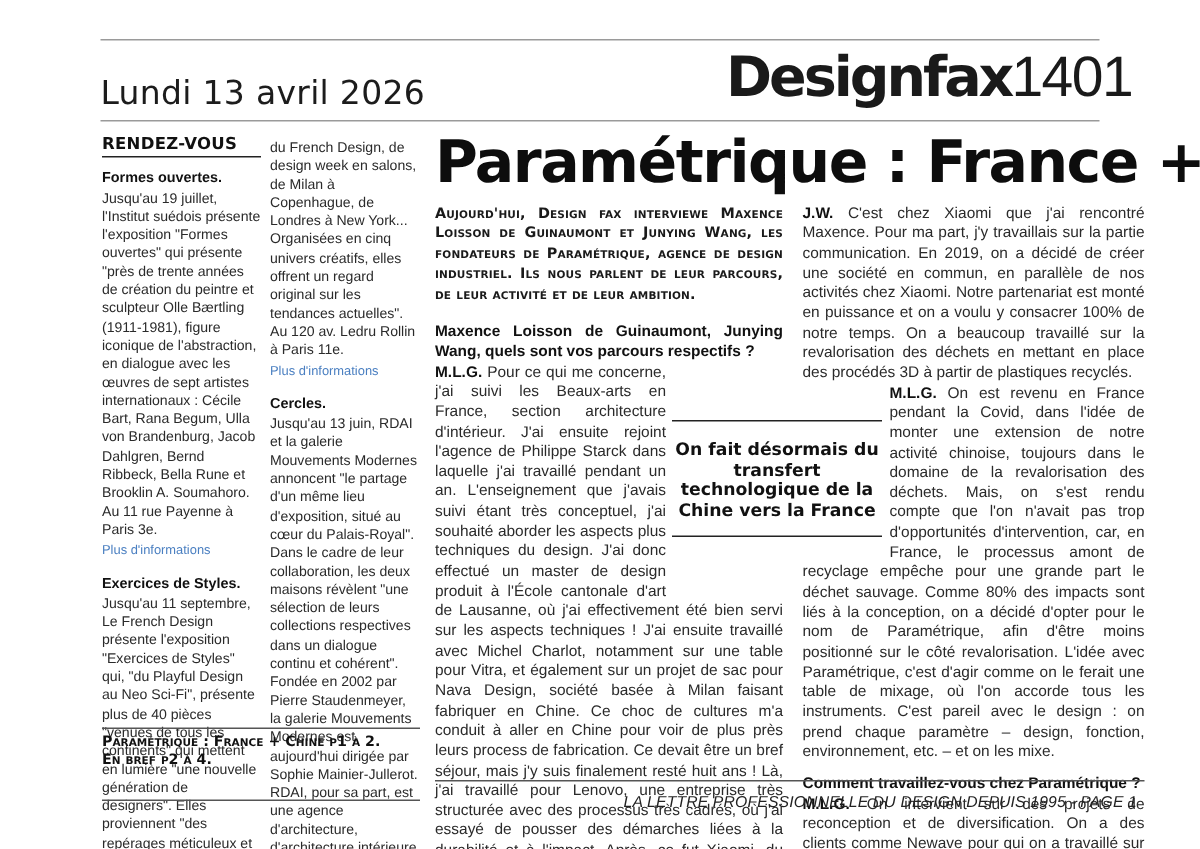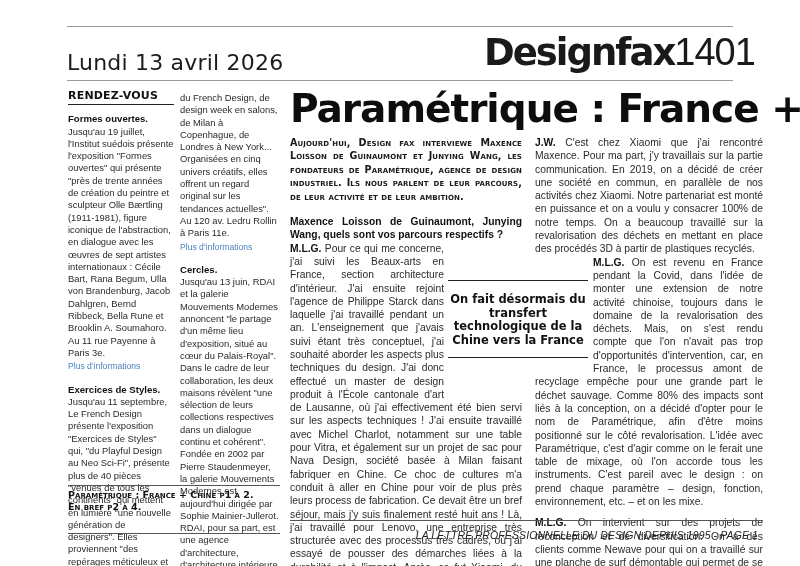--- a/index.html
+++ b/index.html
@@ -89,20 +89,21 @@
   <p class="p">
     <span class="sp">J.W.</span>
     <span>C'est chez Xiaomi que j'ai rencontré Maxence. Pour ma part, j'y travaillais sur la partie communication. En 2019, on a décidé de créer une société en commun, en parallèle de nos activités chez Xiaomi. Notre partenariat est monté en puissance et on a voulu y consacrer 100% de notre temps. On a beaucoup travaillé sur la revalorisation des déchets en mettant en place des procédés 3D à partir de plastiques recyclés.</span>
   </p>
   <p class="p">
     <span style="float:left; width:58px; height:106px; margin-top:8px;"></span>
     <span class="sp">M.L.G.</span>
     <span>On est revenu en France pendant la Covid, dans l'idée de monter une extension de notre activité chinoise, toujours dans le domaine de la revalorisation des déchets. Mais, on s'est rendu compte que l'on n'avait pas trop d'opportunités d'intervention, car, en France, le processus amont de recyclage empêche pour une grande part le déchet sauvage. Comme 80% des impacts sont liés à la conception, on a décidé d'opter pour le nom de Paramétrique, afin d'être moins positionné sur le côté revalorisation. L'idée avec Paramétrique, c'est d'agir comme on le ferait une table de mixage, où l'on accorde tous les instruments. C'est pareil avec le design : on prend chaque paramètre – design, fonction, environnement, etc. – et on les mixe.</span>
   </p>
   <div style="height:8px"></div>
+  <span class="q">Comment travaillez-vous chez Paramétrique ?</span>
   <p class="p">
     <span class="sp">M.L.G.</span>
     <span>On intervient sur des projets de reconception et de diversification. On a des clients comme Newave pour qui on a travaillé sur une planche de surf démontable qui permet de se déplacer faci-</span>
   </p>
 </div>
 
 <div class="pullquote">On fait désormais du transfert technologique de la Chine vers la France</div>
 
 <div class="hr" style="left:290px; top:520px; width:473px; background:#555;"></div>
 <div class="footer">LA LETTRE PROFESSIONNELLE DU DESIGN DEPUIS 1995 - PAGE 1</div>

